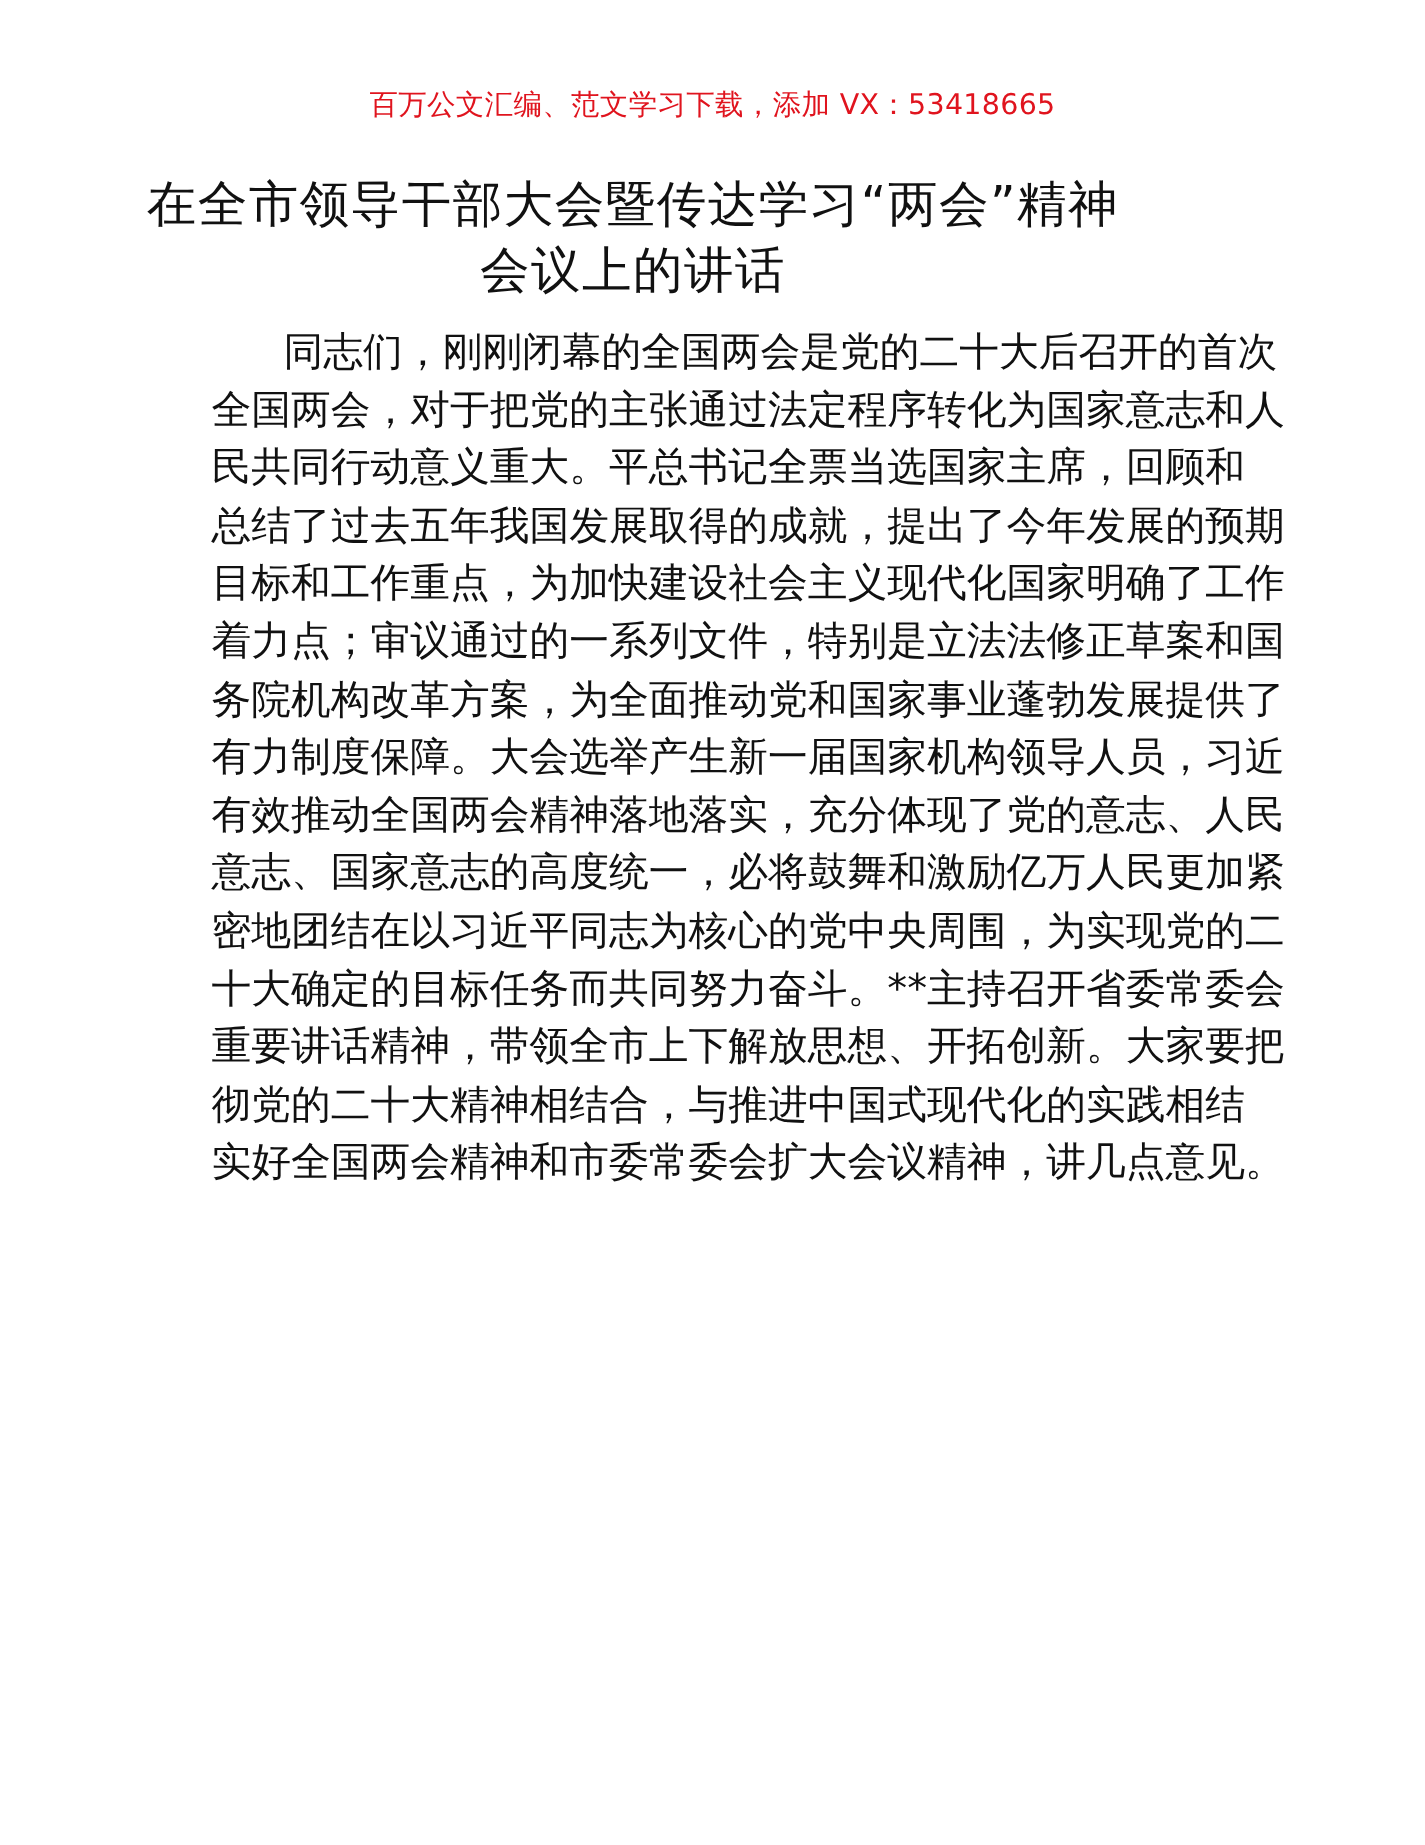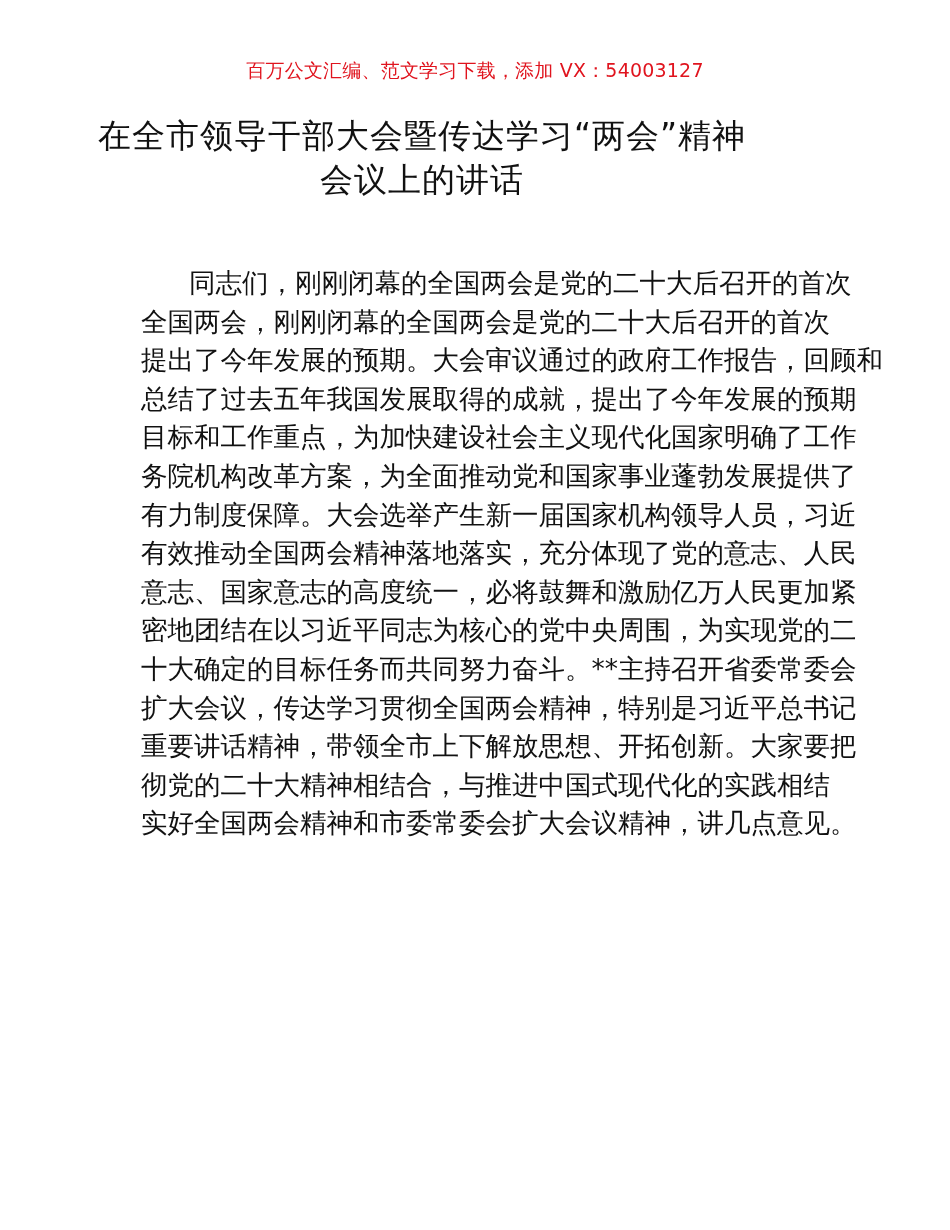--- a/index.html
+++ b/index.html
@@ -4,43 +4,43 @@
 <style>
   html, body { margin: 0; padding: 0; background: #ffffff; }
   body { width: 950px; height: 1230px; position: relative; overflow: hidden;
          font-family: "DejaVu Sans", "Liberation Sans", sans-serif; color: #111111; }
   .header { position: absolute; top: 56px; left: 0; width: 950px; text-align: center;
             font-size: 19px; line-height: 28px; color: #e0141e; letter-spacing: 0.2px; }
   .title { position: absolute; left: 0; width: 844px; text-align: center;
            font-size: 33px; line-height: 44px; color: #111111; letter-spacing: 1px; }
   .title.l1 { top: 114px; }
   .title.l2 { top: 158px; }
-  .body { position: absolute; left: 141px; top: 216px; width: 672px; margin-top: 48px; }
+  .body { position: absolute; left: 141px; top: 216px; width: 672px; }
   .line { display: block; height: 38.6px; line-height: 38.6px; font-size: 26.5px;
           white-space: nowrap; text-align: justify; text-align-last: justify; }
   .line.indent { padding-left: 48px; }
   .line.last { text-align-last: left; }
 </style>
 </head>
 <body>
 
-<div class="header">百万公文汇编、范文学习下载，添加 VX：54003127</div>
+<div class="header">百万公文汇编、范文学习下载，添加 VX：53418665</div>
 
 <div class="title l1">在全市领导干部大会暨传达学习“两会”精神</div>
 <div class="title l2">会议上的讲话</div>
 
 <div class="body">
   <span class="line indent">同志们，刚刚闭幕的全国两会是党的二十大后召开的首次</span>
-  <span class="line">全国两会，刚刚闭幕的全国两会是党的二十大后召开的首次</span>
-  <span class="line">提出了今年发展的预期。大会审议通过的政府工作报告，回顾和</span>
+  <span class="line">全国两会，对于把党的主张通过法定程序转化为国家意志和人</span>
+  <span class="line">民共同行动意义重大。平总书记全票当选国家主席，回顾和</span>
   <span class="line">总结了过去五年我国发展取得的成就，提出了今年发展的预期</span>
   <span class="line">目标和工作重点，为加快建设社会主义现代化国家明确了工作</span>
+  <span class="line">着力点；审议通过的一系列文件，特别是立法法修正草案和国</span>
   <span class="line">务院机构改革方案，为全面推动党和国家事业蓬勃发展提供了</span>
   <span class="line">有力制度保障。大会选举产生新一届国家机构领导人员，习近</span>
   <span class="line">有效推动全国两会精神落地落实，充分体现了党的意志、人民</span>
   <span class="line">意志、国家意志的高度统一，必将鼓舞和激励亿万人民更加紧</span>
   <span class="line">密地团结在以习近平同志为核心的党中央周围，为实现党的二</span>
   <span class="line">十大确定的目标任务而共同努力奋斗。**主持召开省委常委会</span>
-  <span class="line">扩大会议，传达学习贯彻全国两会精神，特别是习近平总书记</span>
   <span class="line">重要讲话精神，带领全市上下解放思想、开拓创新。大家要把</span>
   <span class="line">彻党的二十大精神相结合，与推进中国式现代化的实践相结</span>
   <span class="line last">实好全国两会精神和市委常委会扩大会议精神，讲几点意见。</span>
 </div>
 
 </body></html>

